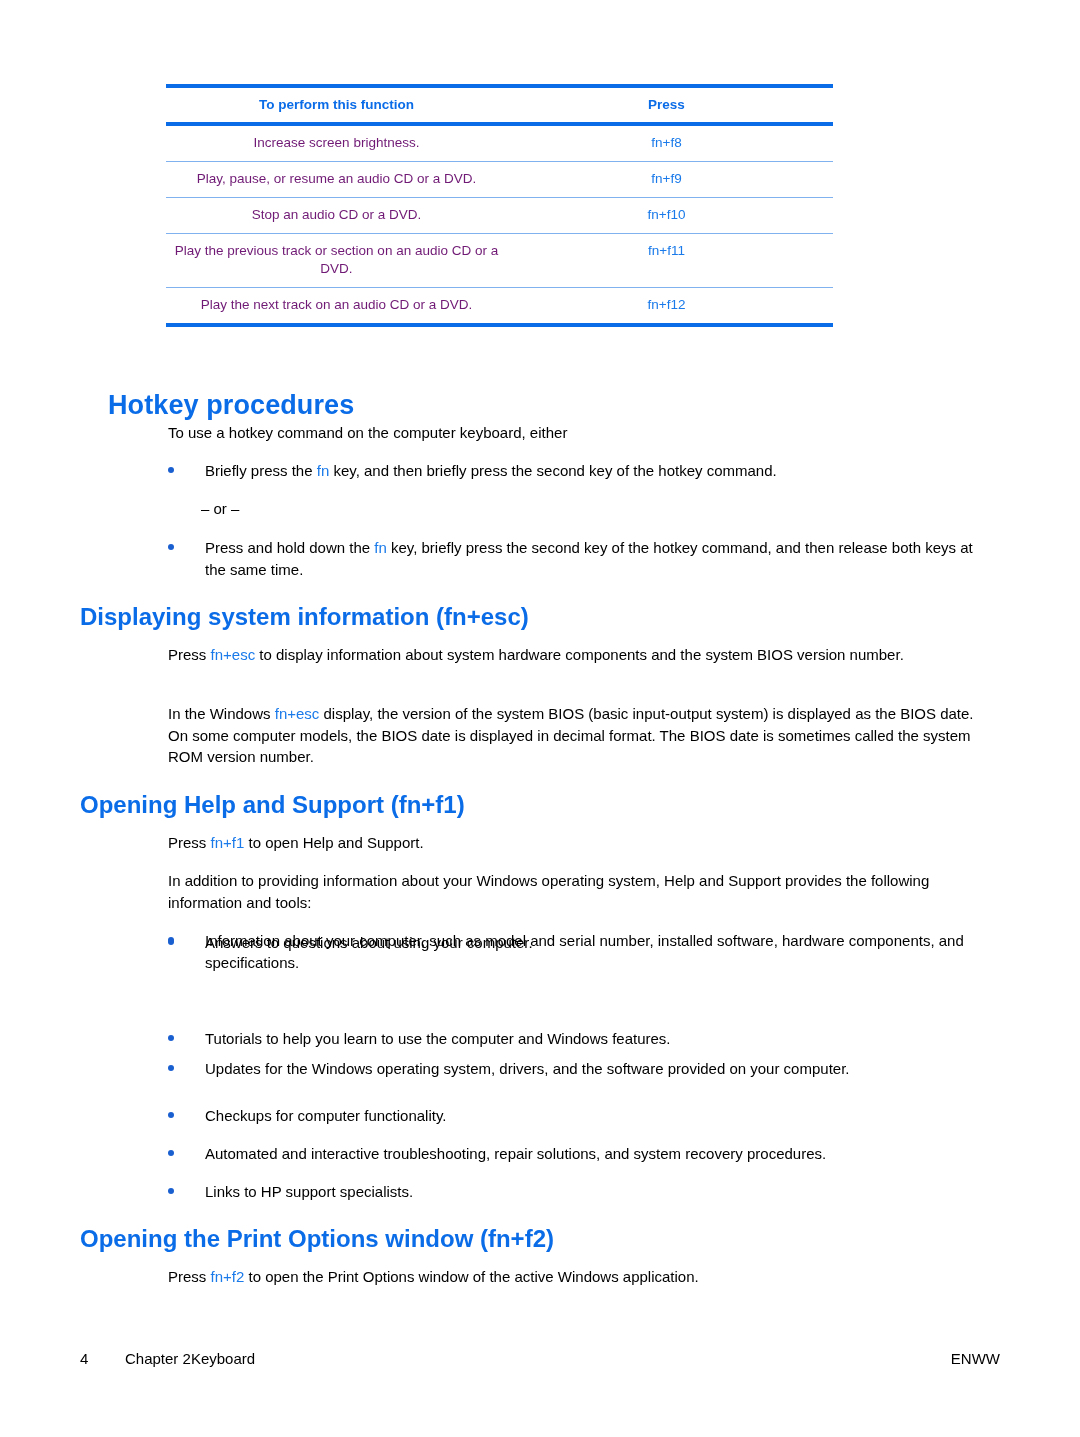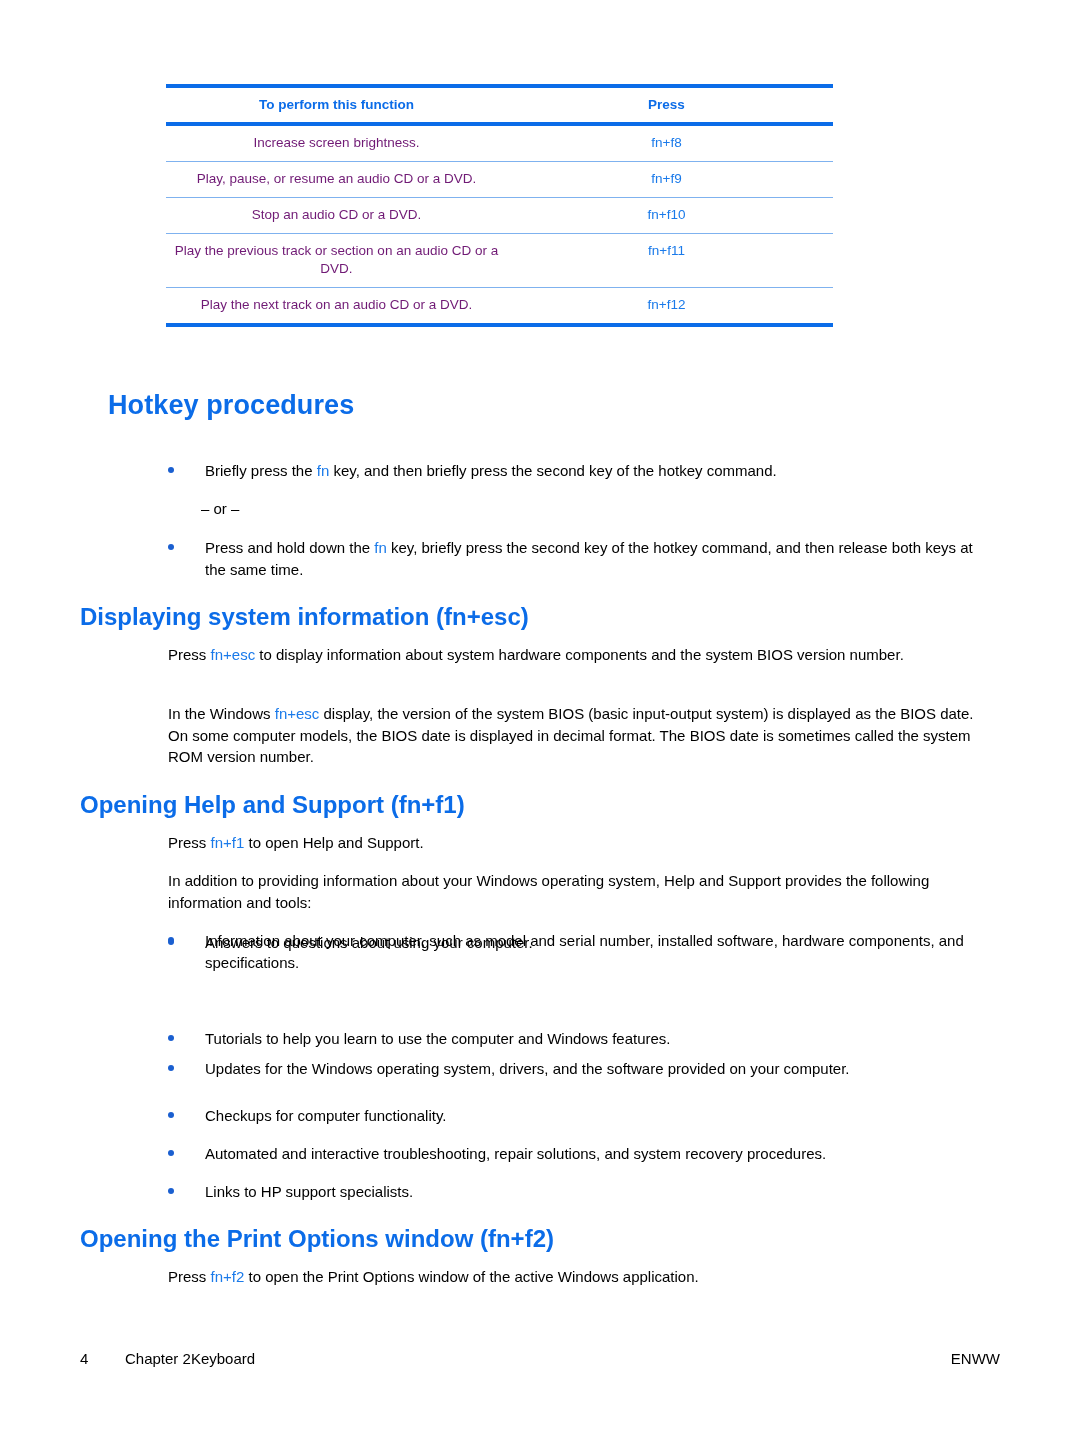--- a/index.html
+++ b/index.html
@@ -201,20 +201,21 @@
     <div class="trow">
       <div class="tcell-func">Play the next track on an audio CD or a DVD.</div>
       <div class="tcell-press">fn+f12</div>
     </div>
 
     <div class="rule-thick"></div>
   </div>
 
   <h1 class="h-major" style="top:377px;">Hotkey procedures</h1>
 
+  <div class="para" style="top:422px;">To use a hotkey command on the computer keyboard, either</div>
 
   <div class="bullet-item" style="top:460px;">
     <span class="dot"></span>
     <span>Briefly press the </span><span class="kbd">fn</span><span> key, and then briefly press the second key of the hotkey command.</span>
   </div>
 
   <div class="or-line" style="top:498px;">– or –</div>
 
   <div class="bullet-item" style="top:537px;">
     <span class="dot"></span>

